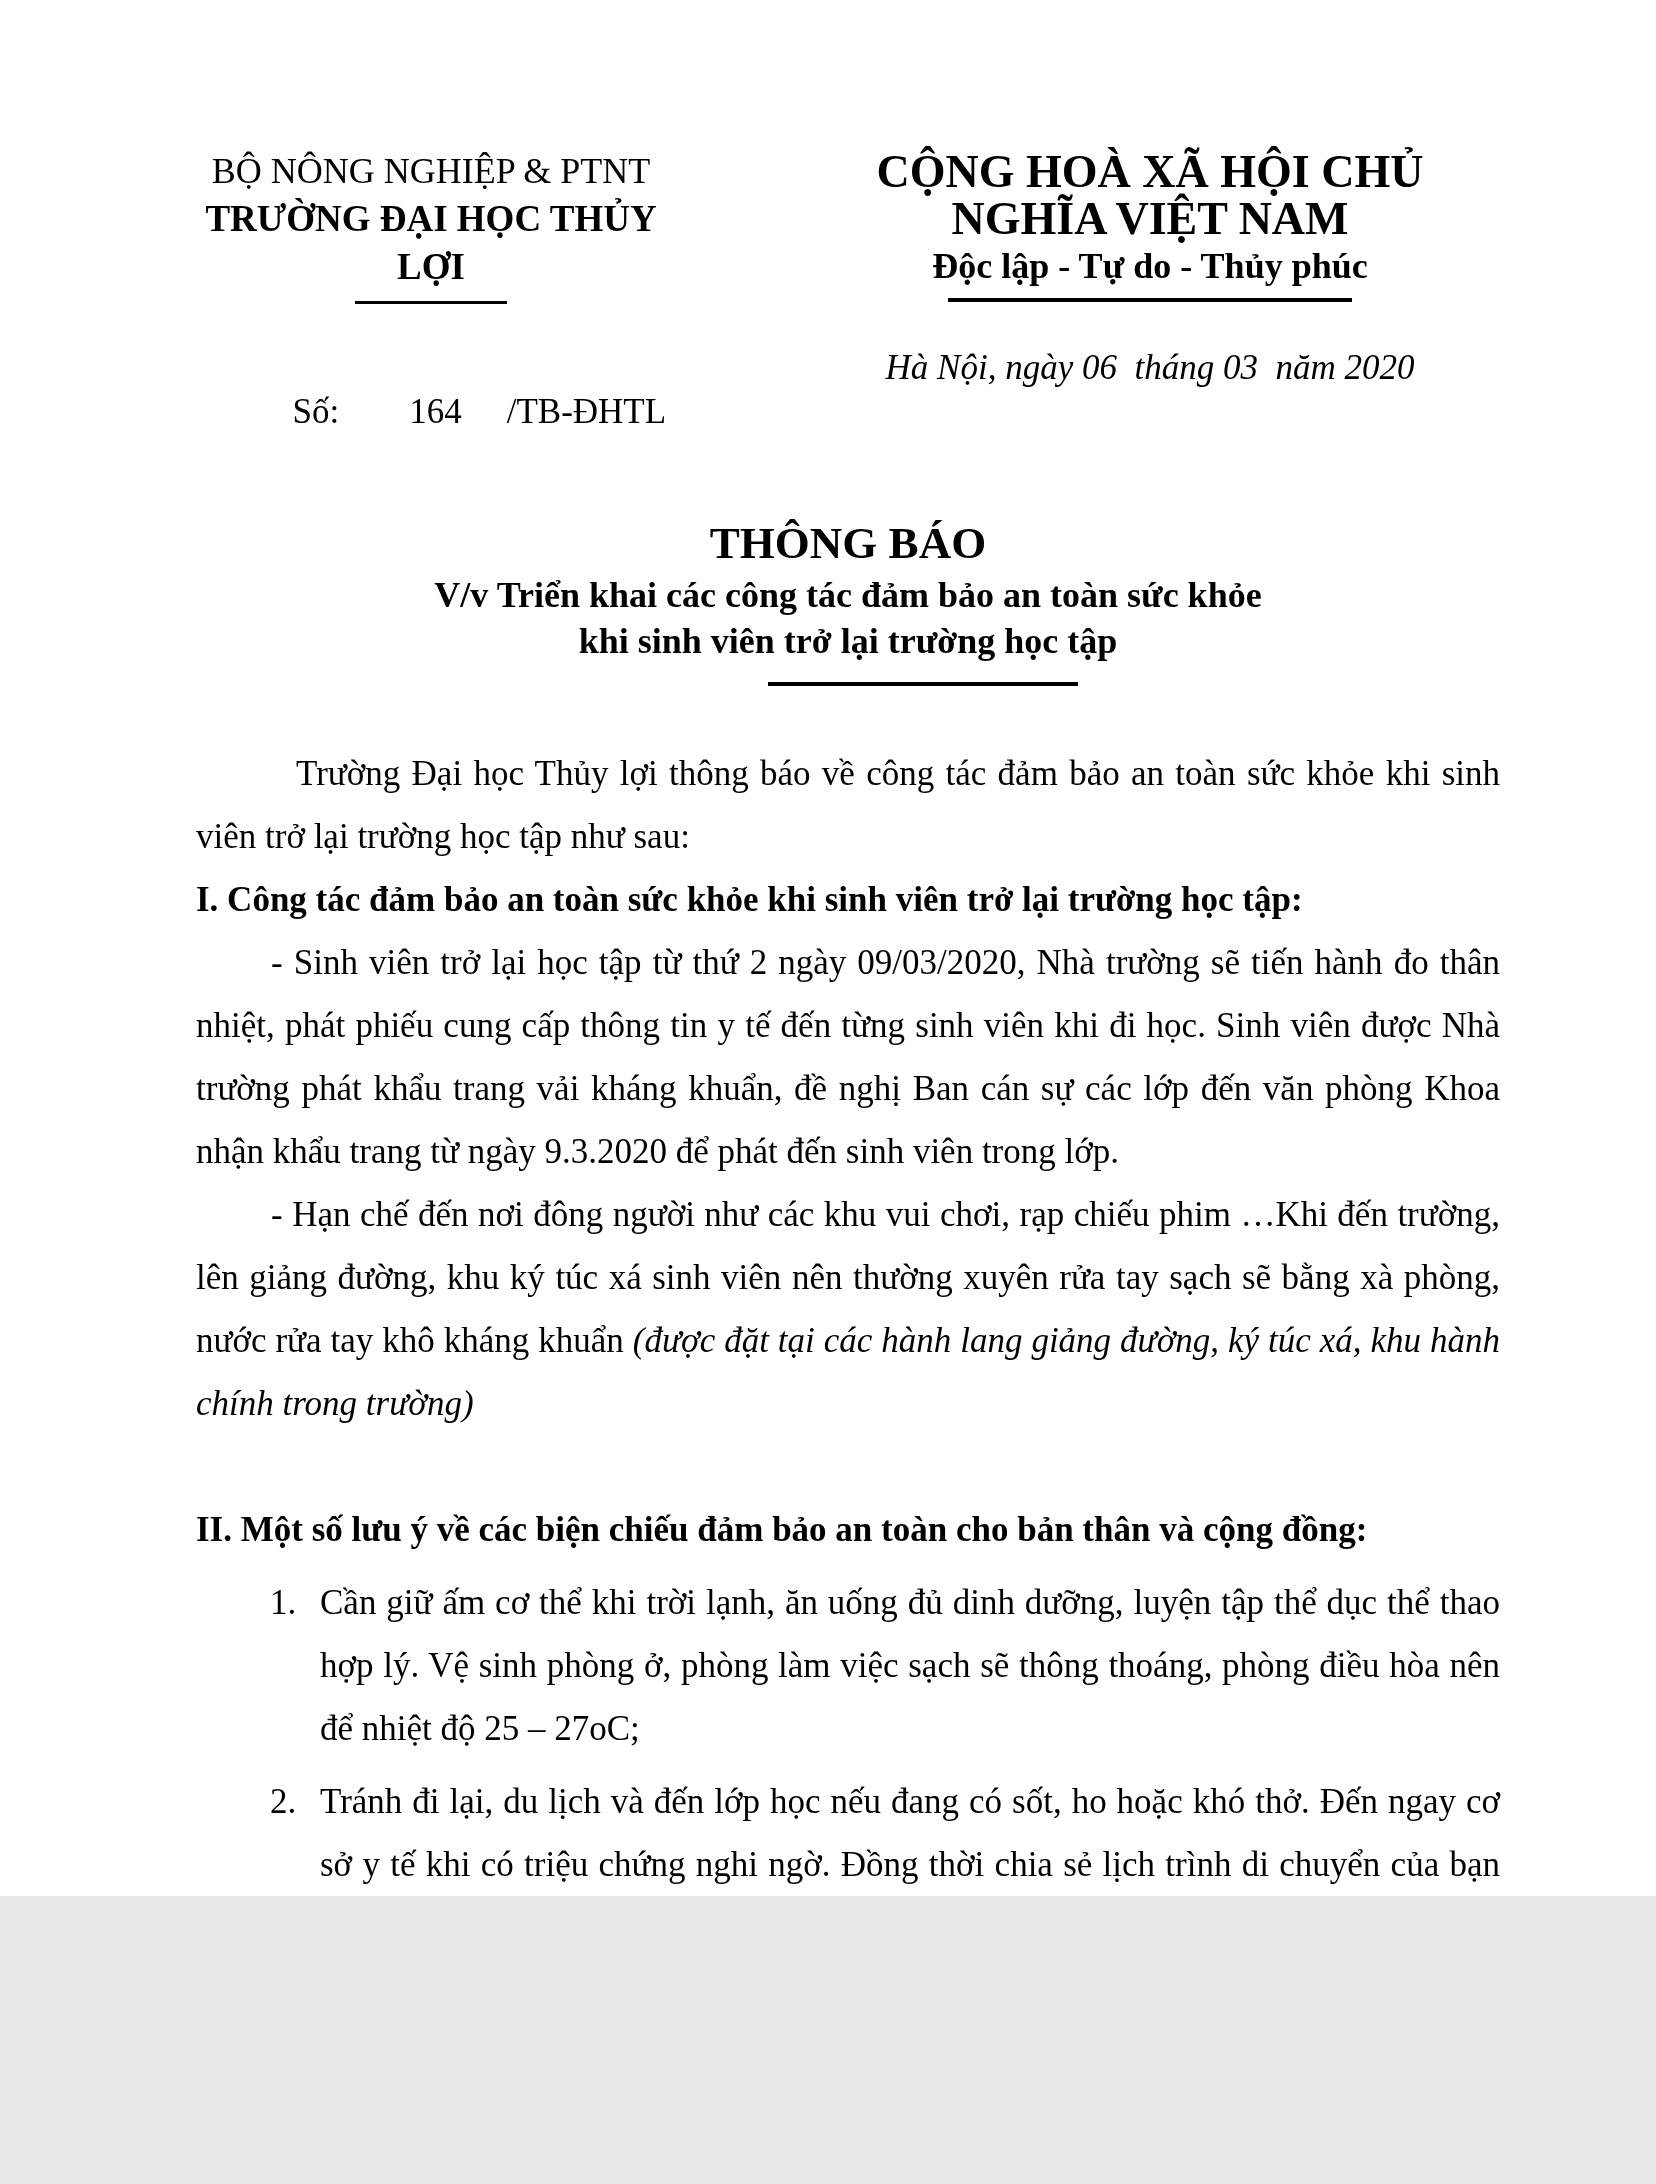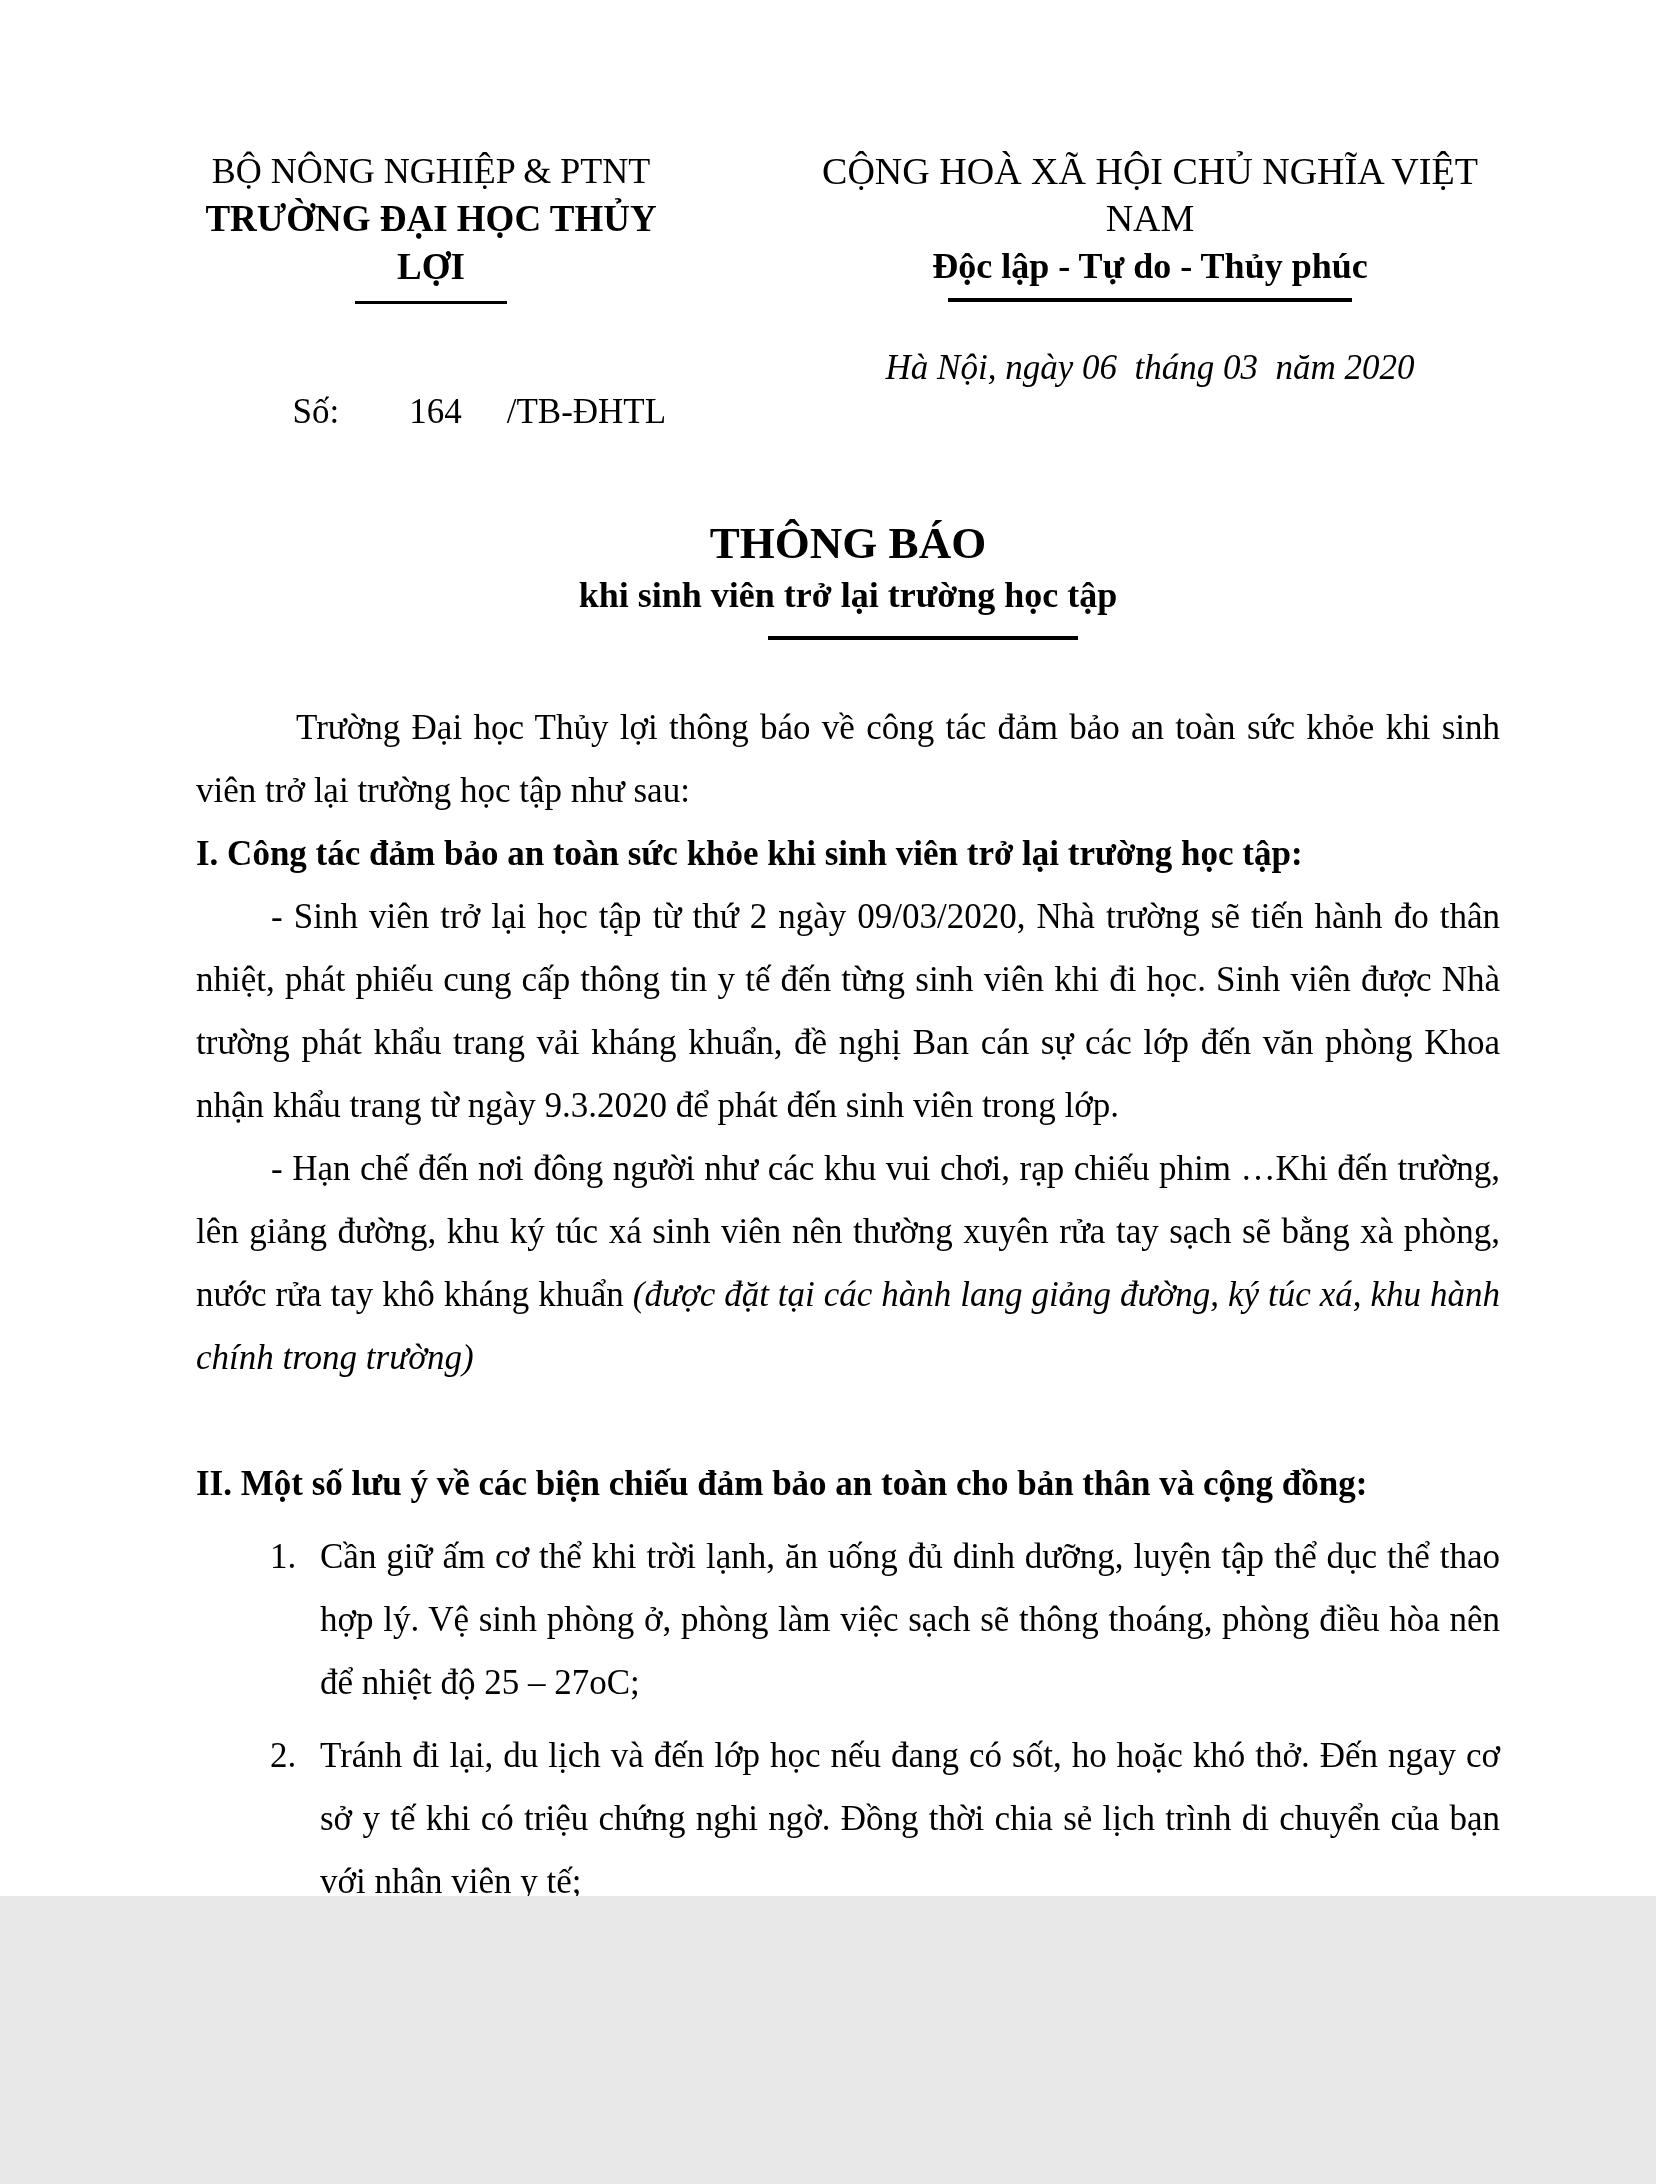--- a/index.html
+++ b/index.html
@@ -18,21 +18,21 @@
     padding: 148px 156px 0 196px;
     overflow: hidden;
     position: relative;
   }
   
   .header-row { display: flex; align-items: flex-start; }
   .hcol-left  { width: 470px; text-align: center; }
   .hcol-right { width: 700px; margin-left: auto; text-align: center; }
   .h-line1-left  { font-size: 36px; line-height: 47px; }
   .h-line2-left  { font-size: 37px; line-height: 48px; font-weight: bold; }
-  .h-line1-right { font-size: 38px; line-height: 47px; font-weight: normal; }
+  .h-line1-right { font-size: 46px; line-height: 47px; font-weight: bold; }
   .h-line2-right { font-size: 36px; line-height: 48px; font-weight: bold; }
   .rule { height: 4px; background: #000; }
   .rule-left  { width: 152px; margin: 10px auto 0; height: 3px; }
   .rule-right { width: 404px; margin: 8px auto 0; }
   
   .meta-row { display: flex; margin-top: 42px; font-size: 35px; line-height: 44px; }
   .doc-number { margin-left: 44px; white-space: pre-wrap; }
   .doc-number .num    { margin-left: 70px; }
   .doc-number .suffix { margin-left: 45px; }
   .place-date {
@@ -78,20 +78,21 @@
 
   <div class="meta-row">
     <div class="doc-number">
       <span>Số:</span><span class="num">164</span><span class="suffix">/TB-ĐHTL</span>
     </div>
     <div class="place-date">Hà Nội, ngày 06  tháng 03  năm 2020</div>
   </div>
 
   <div class="title-block">
     <div class="doc-title">THÔNG BÁO</div>
+    <div class="doc-subject">V/v Triển khai các công tác đảm bảo an toàn sức khỏe</div>
     <div class="doc-subject">khi sinh viên trở lại trường học tập</div>
     <div class="rule rule-title"></div>
   </div>
 
   <div class="body-text">
 
     <p class="p-indent">Trường Đại học Thủy lợi thông báo về công tác đảm bảo an toàn sức khỏe khi sinh viên trở lại trường học tập như sau:</p>
 
     <p class="section-heading">I. Công tác đảm bảo an toàn sức khỏe khi sinh viên trở lại trường học tập:</p>
 

